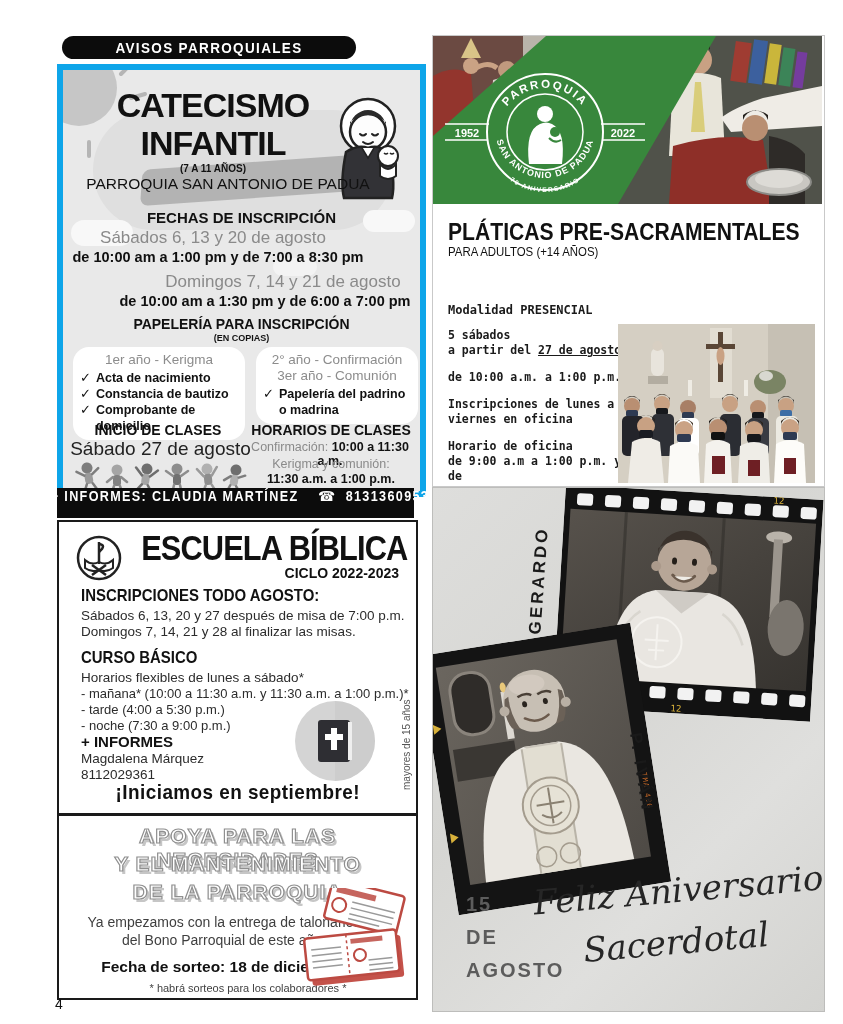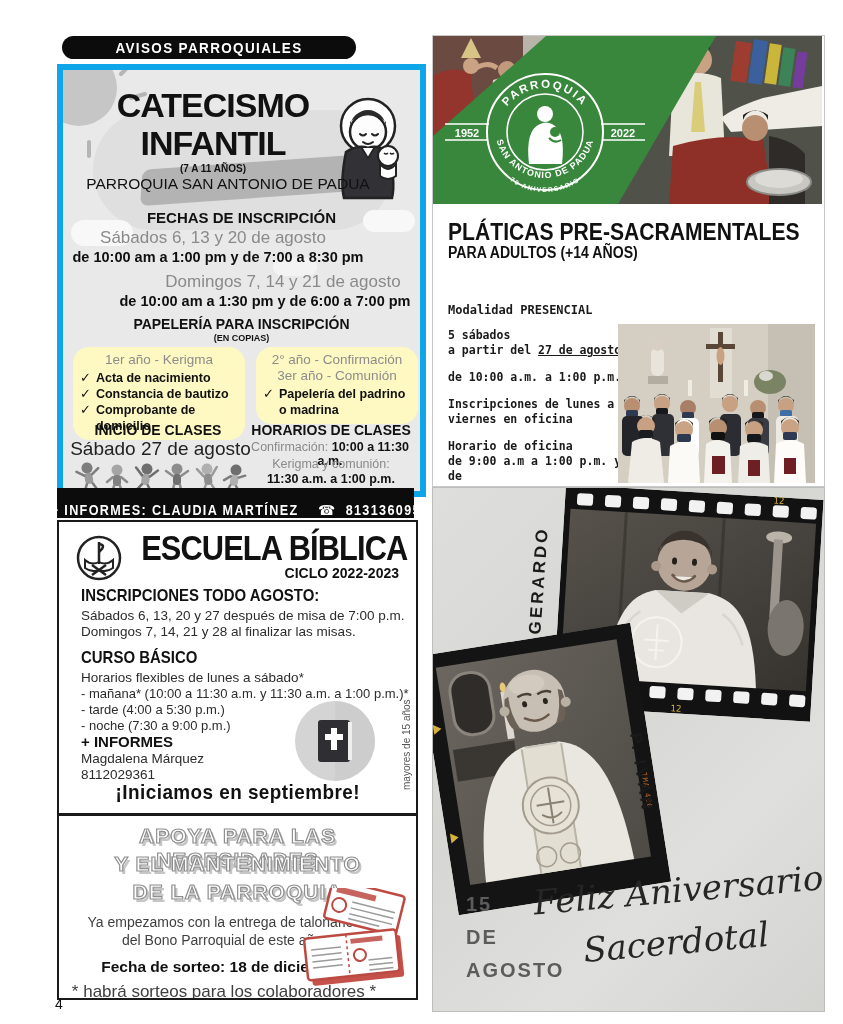--- a/index.html
+++ b/index.html
@@ -8,34 +8,34 @@
   .abs{position:absolute;}
   .c{text-align:center;}
   .condensed{transform:scaleX(.88);transform-origin:left center;display:inline-block;white-space:nowrap;}
   .ccond{transform:scaleX(.9);transform-origin:center center;display:inline-block;white-space:nowrap;}
 
   
   #banner{left:62px;top:36px;width:294px;height:23px;background:#0c0c0c;border-radius:13px;
           color:#fff;font-weight:800;font-size:15px;letter-spacing:1.5px;line-height:23px;}
   #catecismo{left:57px;top:64px;width:357px;height:421px;background:#e9e9e9;border:6px solid #0ea5e9;overflow:hidden;}
   #informes-bar{left:57px;top:488px;width:357px;height:30px;background:#0c0c0c;color:#fff;
-          display:flex;align-items:flex-end;justify-content:center;gap:6px;}
+          display:flex;align-items:flex-start;justify-content:center;gap:6px;}
   #escuela{left:57px;top:520px;width:357px;height:291px;background:#fff;border:2px solid #1a1a1a;overflow:hidden;}
   #apoya{left:57px;top:814px;width:357px;height:182px;background:#fff;border:2px solid #1a1a1a;overflow:hidden;}
 
   
   #right-top{left:432px;top:35px;width:391px;height:450px;background:#fff;border:1px solid #c9c9c9;overflow:hidden;}
   #right-bottom{left:432px;top:487px;width:391px;height:523px;border:1px solid #bdbdbb;overflow:hidden;
       background:linear-gradient(135deg,#dededc 0%,#d6d6d3 40%,#dfdfdd 70%,#d3d3d0 100%);}
 
   .gray-hand{color:#8a8a8a;font-weight:400;}
   .bold-line{font-weight:800;color:#101010;}
   .chkrow{display:flex;gap:5px;align-items:flex-start;font-weight:800;font-size:12.5px;line-height:16px;color:#101010;}
   .chk{font-size:13px;line-height:16px;}
-  .roundbox{background:#fef9c3;border-radius:16px;padding:5px 7px 6px;}
+  .roundbox{background:#ffffff;border-radius:16px;padding:5px 7px 6px;}
   .roundbox .bt{color:#8c8c8c;text-align:center;font-size:13.5px;line-height:16px;margin-bottom:2px;}
 
   .outline-title{color:#fff;font-weight:800;font-size:21px;letter-spacing:1px;
      -webkit-text-stroke:1.2px #8f8f8f;text-shadow:2.5px 2.5px 0 #c6c6c6;}
 
   .mono{font-family:"DejaVu Sans Mono","Liberation Mono",monospace;}
   .vtext{writing-mode:vertical-rl;}
   .scriptfont{font-family:"DejaVu Serif","Liberation Serif",serif;font-style:italic;}
 </style>
 </head>
@@ -211,21 +211,21 @@
     <span class="ccond" style="font-weight:800;font-size:21px;letter-spacing:.5px;">¡Iniciamos en septiembre!</span></div>
 </div>
 
 <div id="apoya" class="abs">
   <div class="abs c outline-title" style="left:0;top:8px;width:357px;">APOYA PARA LAS NECESIDADES</div>
   <div class="abs c outline-title" style="left:0;top:36px;width:357px;">Y EL MANTENIMIENTO</div>
   <div class="abs c outline-title" style="left:0;top:64px;width:357px;">DE LA PARROQUIA</div>
   <div class="abs c" style="left:0;top:98px;width:330px;font-size:14px;color:#3f3f3f;">Ya empezamos con la entrega de talonarios</div>
   <div class="abs c" style="left:0;top:116px;width:330px;font-size:14px;color:#3f3f3f;">del Bono Parroquial de este año.</div>
   <div class="abs c" style="left:0;top:142px;width:330px;font-weight:800;font-size:15.5px;">Fecha de sorteo: 18 de diciembre</div>
-  <div class="abs c" style="left:0;top:166px;width:330px;font-size:17px;color:#3f3f3f;">* habrá sorteos para los colaboradores *</div>
+  <div class="abs c" style="left:0;top:166px;width:330px;font-size:11px;color:#3f3f3f;padding-left:24px;">* habrá sorteos para los colaboradores *</div>
 
   <svg class="abs" style="right:2px;top:72px" width="112" height="104" viewBox="0 0 112 104">
     <g transform="translate(58,16) rotate(14)">
       <rect x="-32" y="-18" width="74" height="40" rx="3" fill="#fff" stroke="#bc4a42" stroke-width="2.5"></rect>
       <rect x="-26" y="-12" width="40" height="6" fill="#bc4a42" opacity=".85"></rect>
       <circle cx="-20" cy="6" r="7" fill="none" stroke="#bc4a42" stroke-width="2"></circle>
       <g stroke="#9a9a9a" stroke-width="1.5">
           <line x1="-8" y1="0" x2="36" y2="0"></line>
           <line x1="-8" y1="6" x2="36" y2="6"></line>
           <line x1="-8" y1="12" x2="36" y2="12"></line>
@@ -314,21 +314,21 @@
         <textPath href="#arcAnniv" startOffset="50%" text-anchor="middle">70 ANIVERSARIO</textPath></text>
       <circle cx="0" cy="-18" r="8" fill="#fff"></circle>
       <path d="M -16,32 Q -20,-2 -5,-8 Q 1,-11 7,-8 Q 21,-1 17,32 Z" fill="#fff"></path>
       <circle cx="10" cy="0" r="5" fill="#38873c"></circle>
       <path d="M 4,6 q 6,6 12,2" stroke="#38873c" stroke-width="2" fill="none"></path>
     </g>
   </svg>
 
   <div class="abs" style="left:15px;top:182px;font-weight:800;font-size:24px;">
     <span class="condensed">PLÁTICAS PRE-SACRAMENTALES</span></div>
-  <div class="abs" style="left:15px;top:208px;font-weight:700;font-size:16px;">
+  <div class="abs" style="left:15px;top:208px;font-weight:400;font-size:13px;">
     <span class="condensed">PARA ADULTOS (+14 AÑOS)</span></div>
   <div class="abs mono" style="left:15px;top:267px;font-size:12px;font-weight:bold;color:#1a1a1a;">Modalidad PRESENCIAL</div>
 
   <div class="abs mono" style="left:15px;top:292px;width:180px;font-size:11.5px;font-weight:bold;color:#1a1a1a;line-height:15px;">
     <div>5 sábados</div>
     <div>
       <span>a partir del </span><span style="text-decoration:underline">27 de agosto</span>
     </div>
     <div style="height:12px"></div>
     <div>de 10:00 a.m. a 1:00 p.m.</div>

